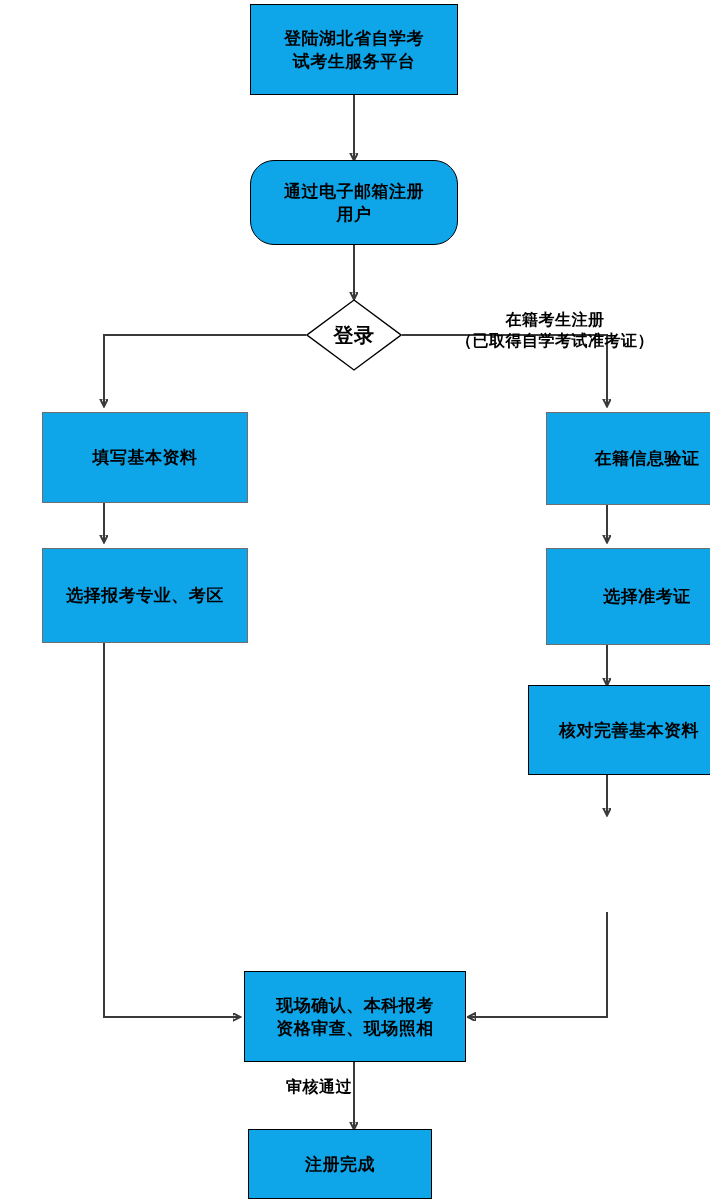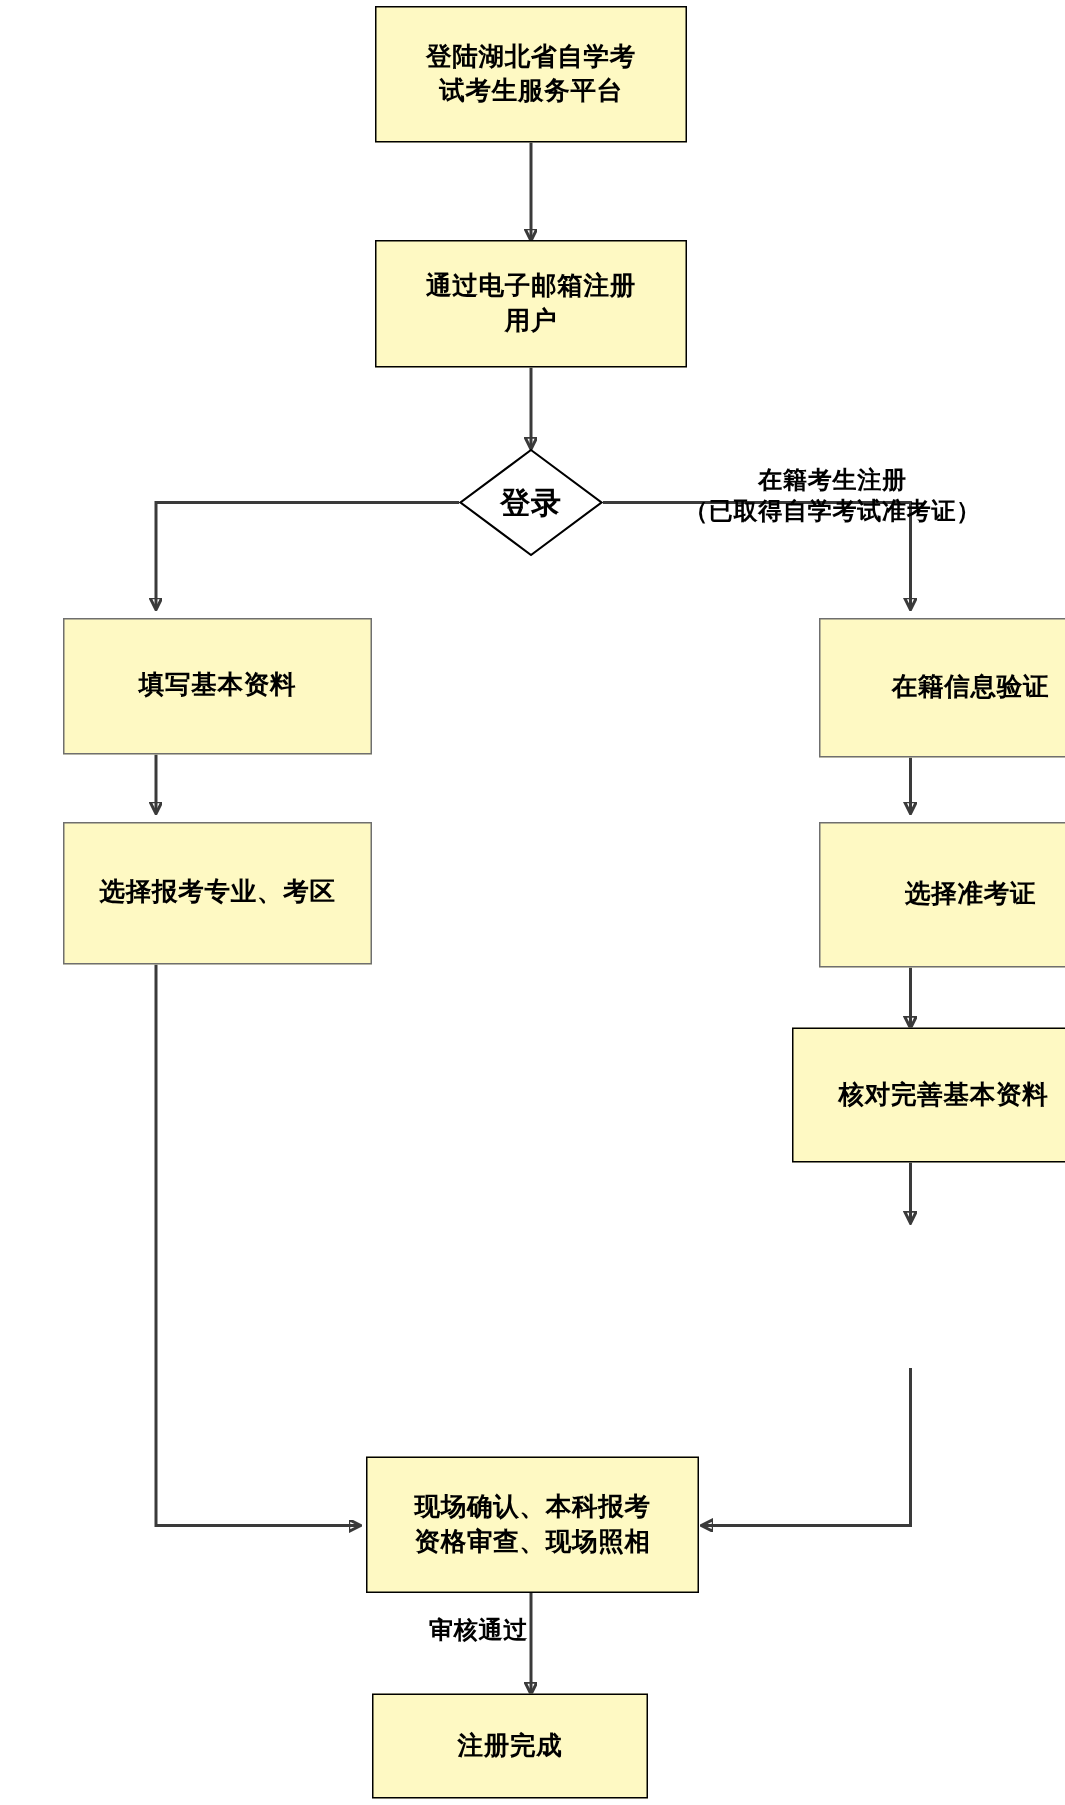--- a/index.html
+++ b/index.html
@@ -14,21 +14,21 @@
     position: relative;
     width: 710px;
     height: 1203px;
     background: #ffffff;
     overflow: hidden;
   }
   .node {
     position: absolute;
     box-sizing: border-box;
     border: 1px solid #000000;
-    background: #fef9c3;
+    background: #0ea5e9;
     display: flex;
     align-items: center;
     justify-content: center;
     text-align: center;
     color: #000000;
     font-weight: bold;
     font-size: 17px;
     line-height: 1.35;
     letter-spacing: 0.5px;
   }
@@ -120,21 +120,21 @@
     <polyline points="607,912 607,1017 468,1017" marker-end="url(#arrow)"></polyline>
 
     <line x1="354" y1="1062" x2="354" y2="1129" marker-end="url(#arrow)"></line>
   </svg>
 
   <div class="node" style="left:250px; top:4px; width:208px; height:91px;">
     <span class="txt">登陆湖北省自学考
 试考生服务平台</span>
   </div>
 
-  <div class="node" style="left:250px; top:160px; width:208px; height:85px;">
+  <div class="node" style="left:250px; top:160px; width:208px; height:85px;border-radius:24px;">
     <span class="txt">通过电子邮箱注册
 用户</span>
   </div>
 
   <div class="diamond-wrap" style="left:306px; top:299px; width:96px; height:72px;">
     <svg width="96" height="72" viewBox="0 0 96 72">
       <polygon points="48,1 95,36 48,71 1,36" fill="#ffffff" stroke="#000000" stroke-width="1.4"></polygon>
     </svg>
     <span class="diamond-label">登录</span>
   </div>

